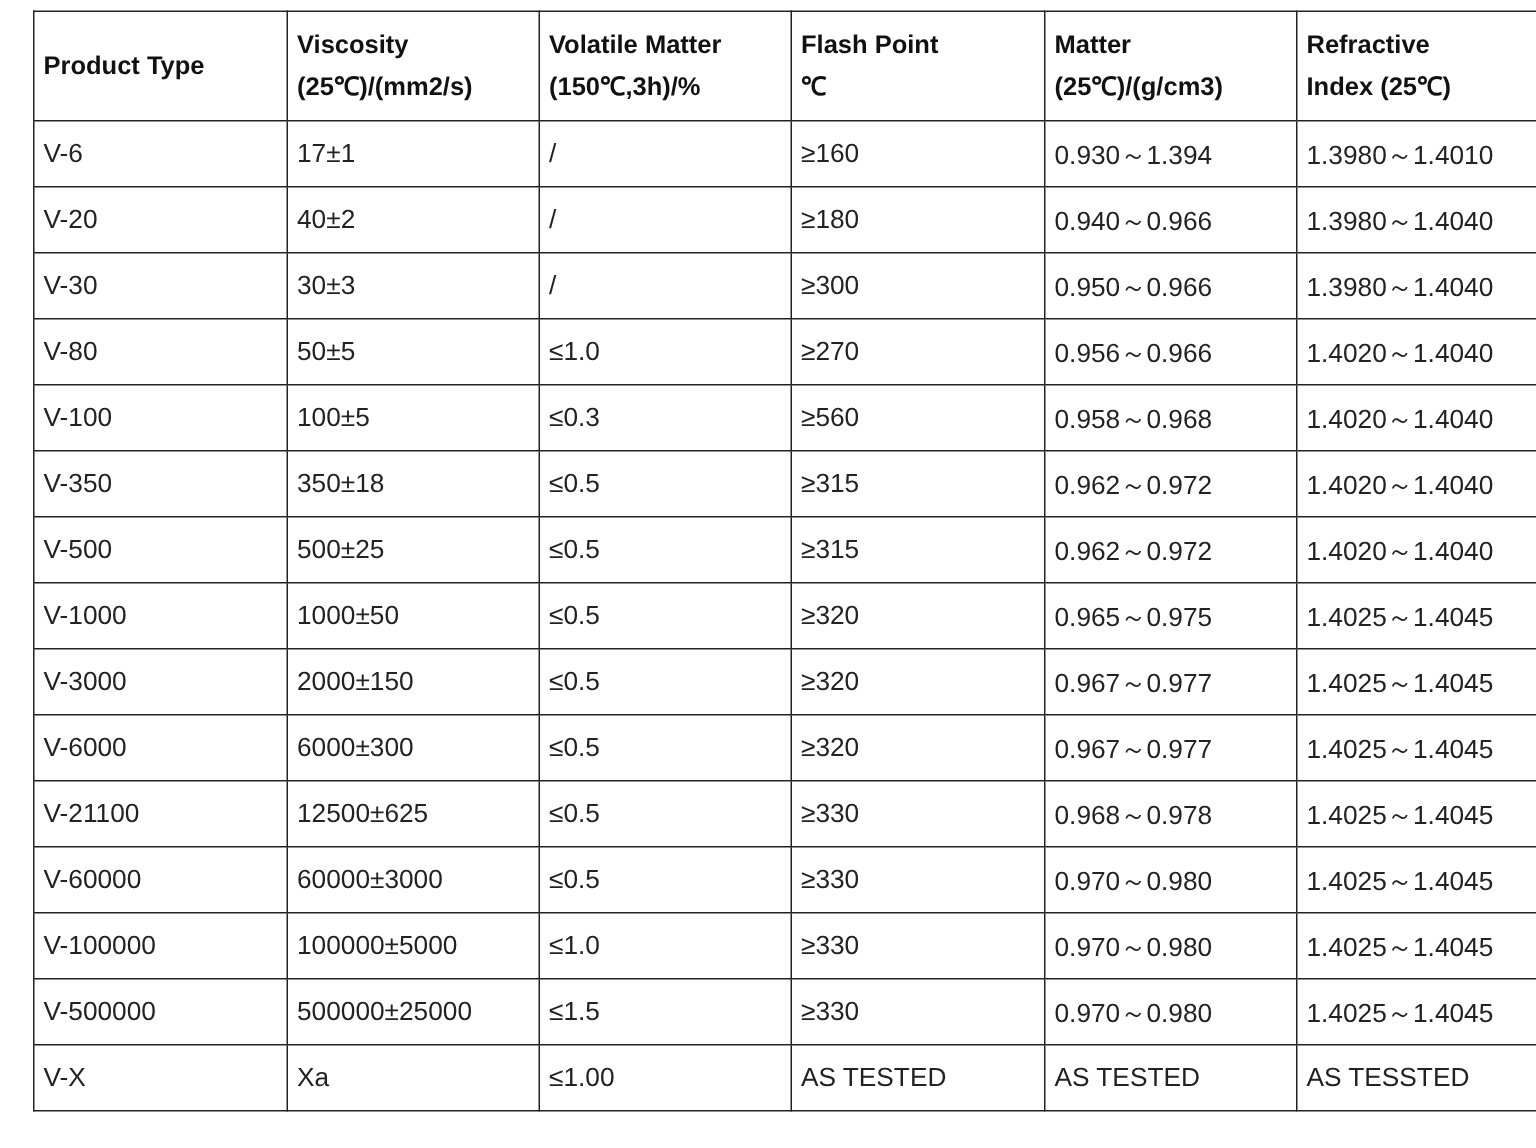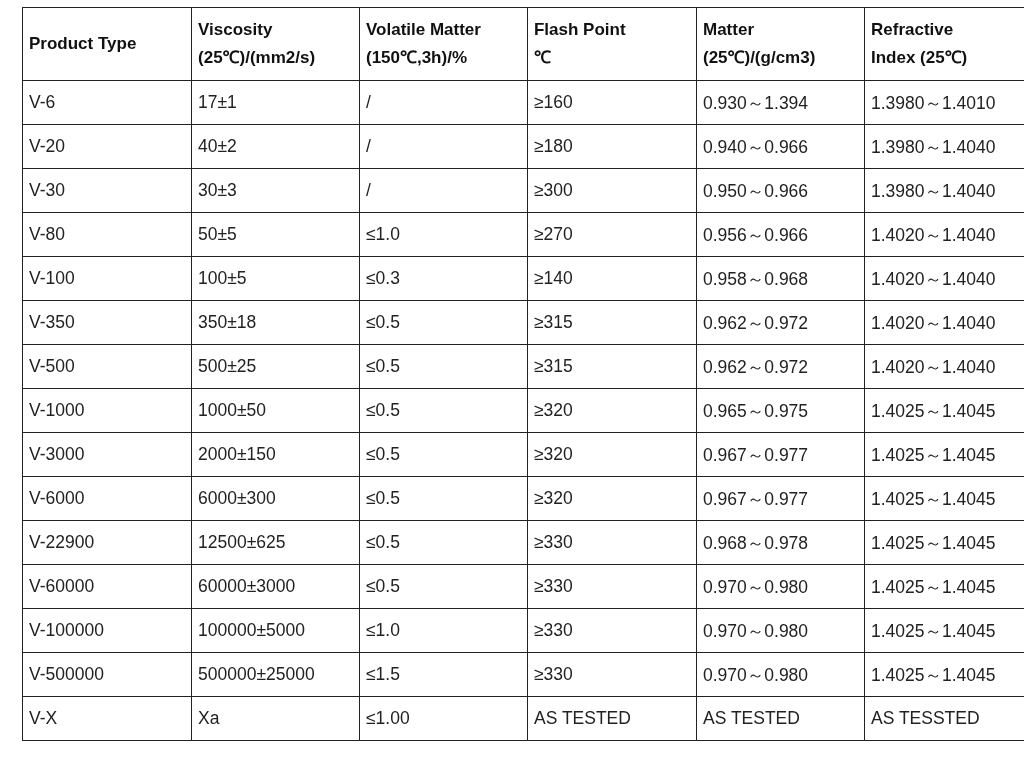--- a/index.html
+++ b/index.html
@@ -120,21 +120,21 @@
         <td>50±5</td>
         <td>≤1.0</td>
         <td>≥270</td>
         <td>0.956～0.966</td>
         <td>1.4020～1.4040</td>
       </tr>
       <tr>
         <td>V-100</td>
         <td>100±5</td>
         <td>≤0.3</td>
-        <td>≥140</td>
+        <td>≥560</td>
         <td>0.958～0.968</td>
         <td>1.4020～1.4040</td>
       </tr>
       <tr>
         <td>V-350</td>
         <td>350±18</td>
         <td>≤0.5</td>
         <td>≥315</td>
         <td>0.962～0.972</td>
         <td>1.4020～1.4040</td>
@@ -165,21 +165,21 @@
       </tr>
       <tr>
         <td>V-6000</td>
         <td>6000±300</td>
         <td>≤0.5</td>
         <td>≥320</td>
         <td>0.967～0.977</td>
         <td>1.4025～1.4045</td>
       </tr>
       <tr>
-        <td>V-22900</td>
+        <td>V-21100</td>
         <td>12500±625</td>
         <td>≤0.5</td>
         <td>≥330</td>
         <td>0.968～0.978</td>
         <td>1.4025～1.4045</td>
       </tr>
       <tr>
         <td>V-60000</td>
         <td>60000±3000</td>
         <td>≤0.5</td>

